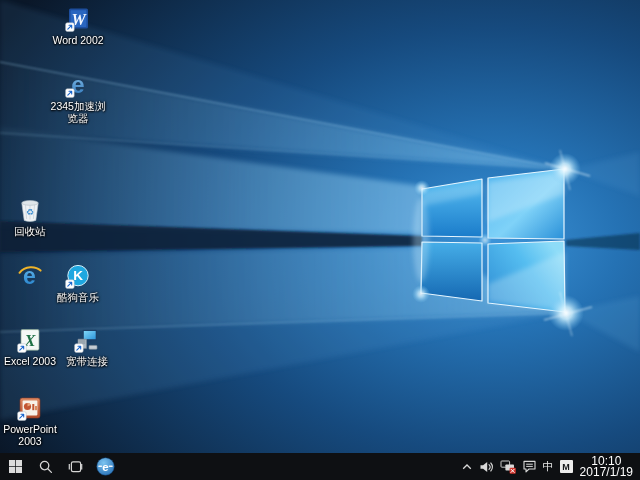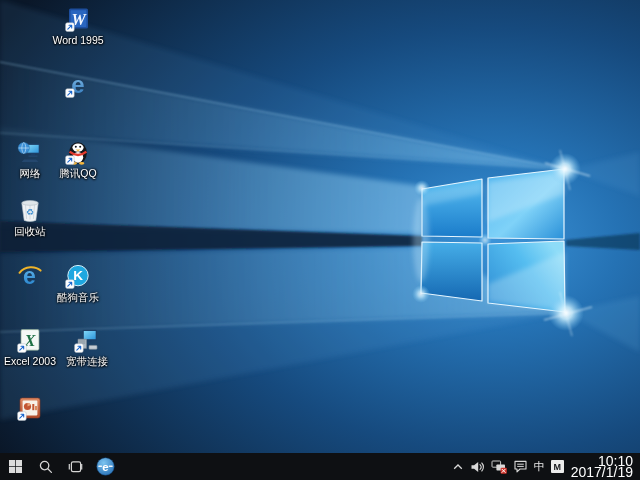--- a/index.html
+++ b/index.html
@@ -16,21 +16,21 @@
   
   .taskbar{position:absolute;left:0;right:0;bottom:0;height:27px;background:#0e1013;
     display:flex;align-items:center;z-index:9}
   .tb-left{display:flex;height:100%}
   .tb-btn{width:30px;height:100%;display:flex;align-items:center;justify-content:center;cursor:default}
   .tray{margin-left:auto;display:flex;align-items:center;height:100%;padding-right:2px}
   .tray-btn{height:100%;display:flex;align-items:center;justify-content:center;padding:0 3px;cursor:default}
   .ime-zh{font-size:11px;color:#ececec;line-height:27px}
   .ime-m{width:13px;height:13px;background:#ececec;color:#15171a;font-size:9px;font-weight:bold;
     display:flex;align-items:center;justify-content:center;border-radius:1px}
-  .clock{font-size:14px;line-height:10.5px;color:#fff;text-align:right;padding:0 5px 0 4px}
+  .clock{font-size:12px;line-height:10.5px;color:#fff;text-align:center;padding:0 5px 0 4px}
 </style>
 </head>
 <body>
 
 <div class="screen">
 
   <div class="desktop">
 
     <svg class="wall" width="640" height="453" viewBox="0 0 640 453" preserveAspectRatio="none">
       <defs>
@@ -131,83 +131,44 @@
         <svg width="26" height="26" viewBox="0 0 26 26">
           <rect x="4" y="2.6" width="19" height="20" rx="1.6" fill="#1d4e9e"></rect>
           <rect x="5.6" y="4.2" width="15.8" height="16.8" rx="0.8" fill="#2a66c0"></rect>
           <text x="13.6" y="18.6" text-anchor="middle" font-size="16" font-weight="bold" font-style="italic" fill="#f4f8ff" font-family="Liberation Serif,serif">W</text>
           <g>
             <rect x="0.6" y="16.8" width="8.6" height="8.6" rx="1.6" fill="#fff" stroke="#aeb8c2" stroke-width="0.5"></rect>
             <path d="M2.8 23.2 L6.6 19.4 M4 19.3 h2.7 v2.7" stroke="#1a66cc" stroke-width="1.1" fill="none" stroke-linecap="round" stroke-linejoin="round"></path>
           </g>
         </svg>
       </div>
-      <div class="lbl">Word 1995</div>
+      <div class="lbl">Word 2002</div>
     </div>
 
 
     <div class="dicon" style="left:50px;top:72px">
       <div class="ic">
         <svg width="26" height="26" viewBox="0 0 26 26">
           <defs>
               <linearGradient id="b45g" x1="0" y1="0" x2="0" y2="1">
             <stop offset="0" stop-color="#8ec8ee"></stop>
                 <stop offset="1" stop-color="#2a72b8"></stop>
               </linearGradient>
             </defs>
           <text x="13" y="21" text-anchor="middle" font-size="24" font-weight="bold" fill="url(#b45g)">e</text>
           <g>
             <rect x="0.6" y="16.8" width="8.6" height="8.6" rx="1.6" fill="#fff" stroke="#aeb8c2" stroke-width="0.5"></rect>
             <path d="M2.8 23.2 L6.6 19.4 M4 19.3 h2.7 v2.7" stroke="#1a66cc" stroke-width="1.1" fill="none" stroke-linecap="round" stroke-linejoin="round"></path>
           </g>
         </svg>
       </div>
-    </div>
-
-    <div class="dicon" style="left:2px;top:139px">
-      <div class="ic">
-        <svg width="26" height="26" viewBox="0 0 26 26">
-          <defs>
-              <linearGradient id="netscr" x1="0" y1="0" x2="1" y2="1">
-            <stop offset="0" stop-color="#7fd6f8"></stop>
-                <stop offset="1" stop-color="#2e96dc"></stop>
-              </linearGradient>
-            </defs>
-          <rect x="9" y="4.6" width="14" height="10.4" rx="1" fill="#1c3e66"></rect>
-          <rect x="10.3" y="5.9" width="11.4" height="7.8" fill="url(#netscr)"></rect>
-          <rect x="14" y="15" width="4" height="1.5" fill="#1c3e66"></rect>
-          <rect x="11.5" y="16.5" width="9" height="1.3" fill="#24476e"></rect>
-          <circle cx="6.8" cy="9" r="5.6" fill="#3c8fd6" stroke="#2a6ea8" stroke-width="0.5"></circle>
-          <path d="M1.4 9h10.8 M6.8 3.4c2.6 1.8 2.6 9.4 0 11.2 M6.8 3.4c-2.6 1.8-2.6 9.4 0 11.2" stroke="#bfe0f5" stroke-width="0.7" fill="none"></path>
-          <path d="M7 20.4h12l2.6 2.6H4.6z" fill="#24476e"></path>
-        </svg>
-      </div>
-      <div class="lbl">网络</div>
-    </div>
-
-    <div class="dicon" style="left:50px;top:139px">
-      <div class="ic">
-        <svg width="26" height="26" viewBox="0 0 26 26">
-          <ellipse cx="13" cy="14" rx="8.8" ry="10.8" fill="#14161a"></ellipse>
-          <ellipse cx="13" cy="8.6" rx="5.6" ry="4.2" fill="#fff"></ellipse>
-          <circle cx="10.8" cy="7.8" r="1" fill="#14161a"></circle>
-            <circle cx="15.2" cy="7.8" r="1" fill="#14161a"></circle>
-          <path d="M10.6 10.6h4.8l-2.4 2z" fill="#f6b73c"></path>
-          <ellipse cx="13" cy="18.3" rx="5.2" ry="5.4" fill="#fff"></ellipse>
-          <path d="M4.6 12.6q8.4 6.8 16.8 0" stroke="#e23b2e" stroke-width="2.4" fill="none"></path>
-          <ellipse cx="9.3" cy="24.3" rx="2.7" ry="1.4" fill="#f6b73c"></ellipse>
-          <ellipse cx="16.7" cy="24.3" rx="2.7" ry="1.4" fill="#f6b73c"></ellipse>
-          <g>
-            <rect x="0.6" y="16.8" width="8.6" height="8.6" rx="1.6" fill="#fff" stroke="#aeb8c2" stroke-width="0.5"></rect>
-            <path d="M2.8 23.2 L6.6 19.4 M4 19.3 h2.7 v2.7" stroke="#1a66cc" stroke-width="1.1" fill="none" stroke-linecap="round" stroke-linejoin="round"></path>
-          </g>
-        </svg>
-      </div>
-      <div class="lbl">腾讯QQ</div>
-    </div>
+      <div class="lbl">2345加速浏览器</div>
+    </div>
+
+
 
     <div class="dicon" style="left:2px;top:197px">
       <div class="ic">
         <svg width="26" height="26" viewBox="0 0 26 26">
           <path d="M4.8 6.2 L7.2 23.4 c3.8 1.5 7.8 1.5 11.6 0 L21.2 6.2 z" fill="#eef2f5" stroke="#b4bfc7" stroke-width="0.6"></path>
           <ellipse cx="13" cy="5.9" rx="8.2" ry="2.4" fill="#dfe6ea" stroke="#aebac2" stroke-width="0.6"></ellipse>
           <path d="M8.5 8 l1.1 14 M13 8.3 v14.2 M17.5 8 l-1.1 14" stroke="#c3ced6" stroke-width="0.7" fill="none"></path>
           <text x="13" y="18.4" text-anchor="middle" font-size="9" fill="#3f8fd0" font-family="DejaVu Sans,sans-serif">♻</text>
         </svg>
       </div>
@@ -296,20 +257,21 @@
           <circle cx="10.5" cy="11.5" r="3.6" fill="#c25633"></circle>
           <path d="M10.5 11.5 V7.9 A3.6 3.6 0 0 1 13.9 10z" fill="#e8a176"></path>
           <rect x="15.3" y="9" width="2" height="6.2" fill="#c25633"></rect>
           <rect x="18" y="11" width="2" height="4.2" fill="#d98a5f"></rect>
           <g>
             <rect x="0.6" y="16.8" width="8.6" height="8.6" rx="1.6" fill="#fff" stroke="#aeb8c2" stroke-width="0.5"></rect>
             <path d="M2.8 23.2 L6.6 19.4 M4 19.3 h2.7 v2.7" stroke="#1a66cc" stroke-width="1.1" fill="none" stroke-linecap="round" stroke-linejoin="round"></path>
           </g>
         </svg>
       </div>
+      <div class="lbl">PowerPoint 2003</div>
     </div>
 
   </div>
 
   <div class="taskbar">
     <div class="tb-left">
 
       <div class="tb-btn">
         <svg width="15" height="15" viewBox="0 0 15 15">
           <g fill="#dcdcdc">

